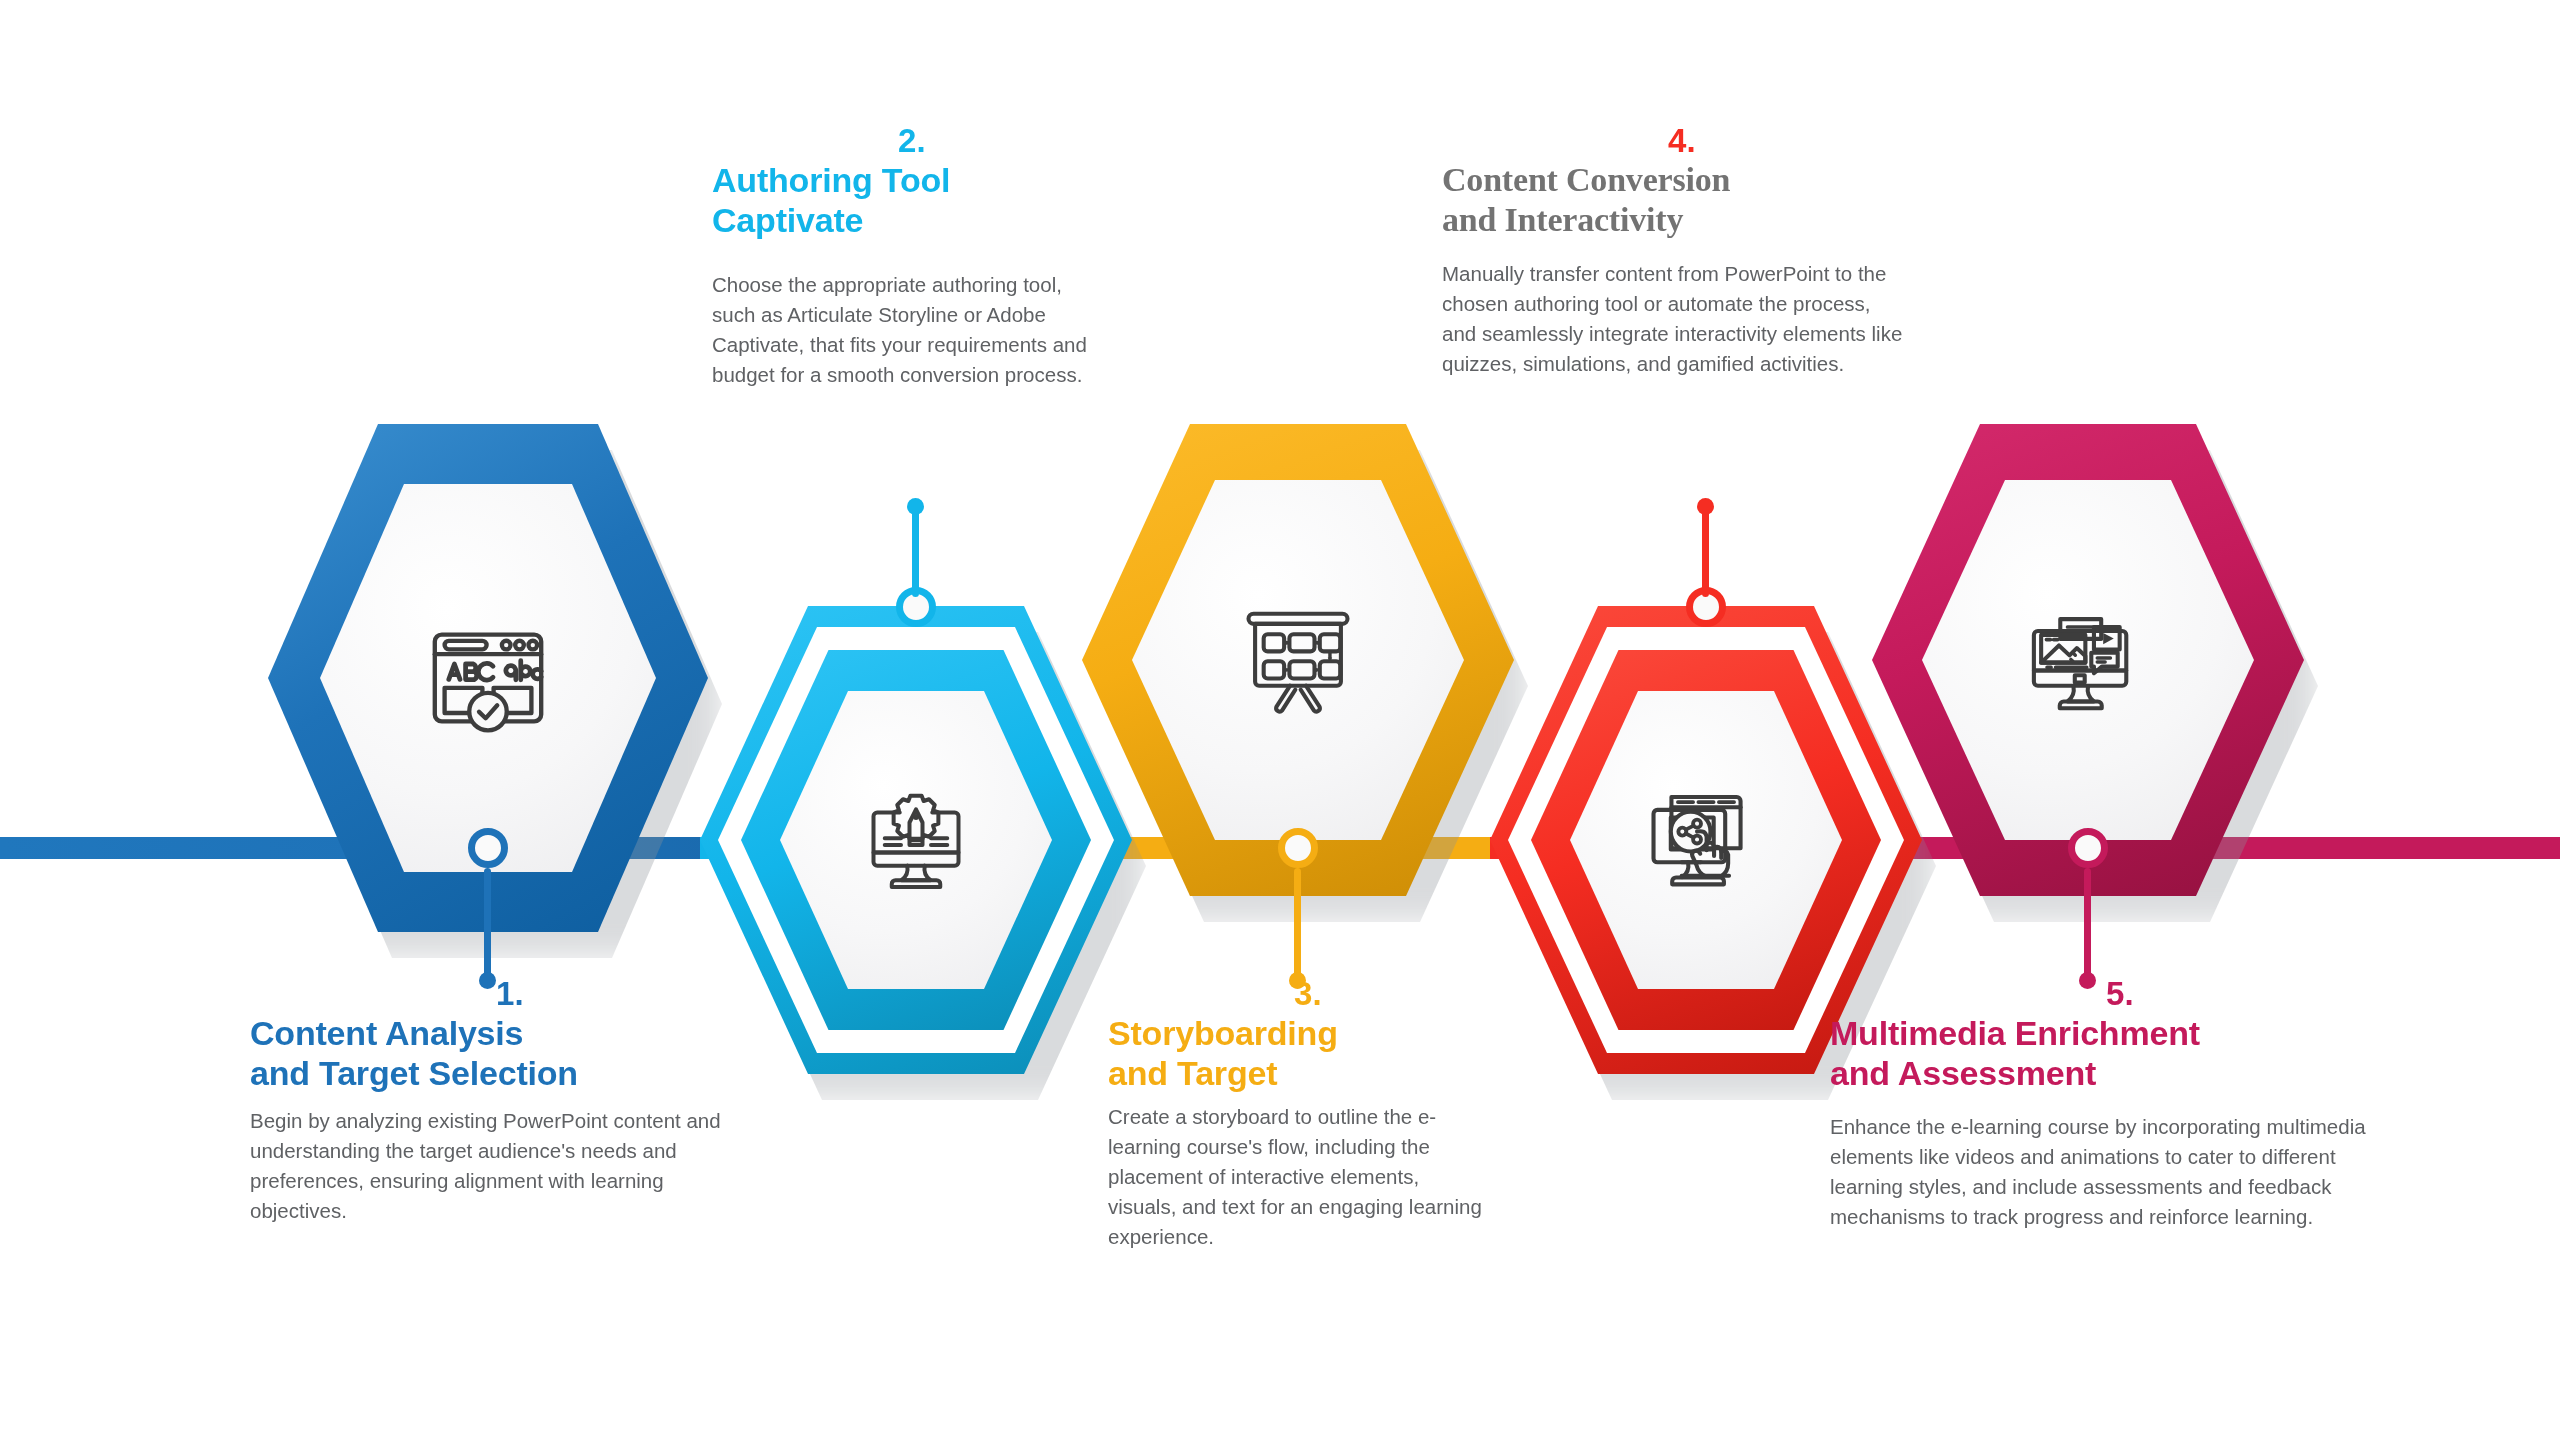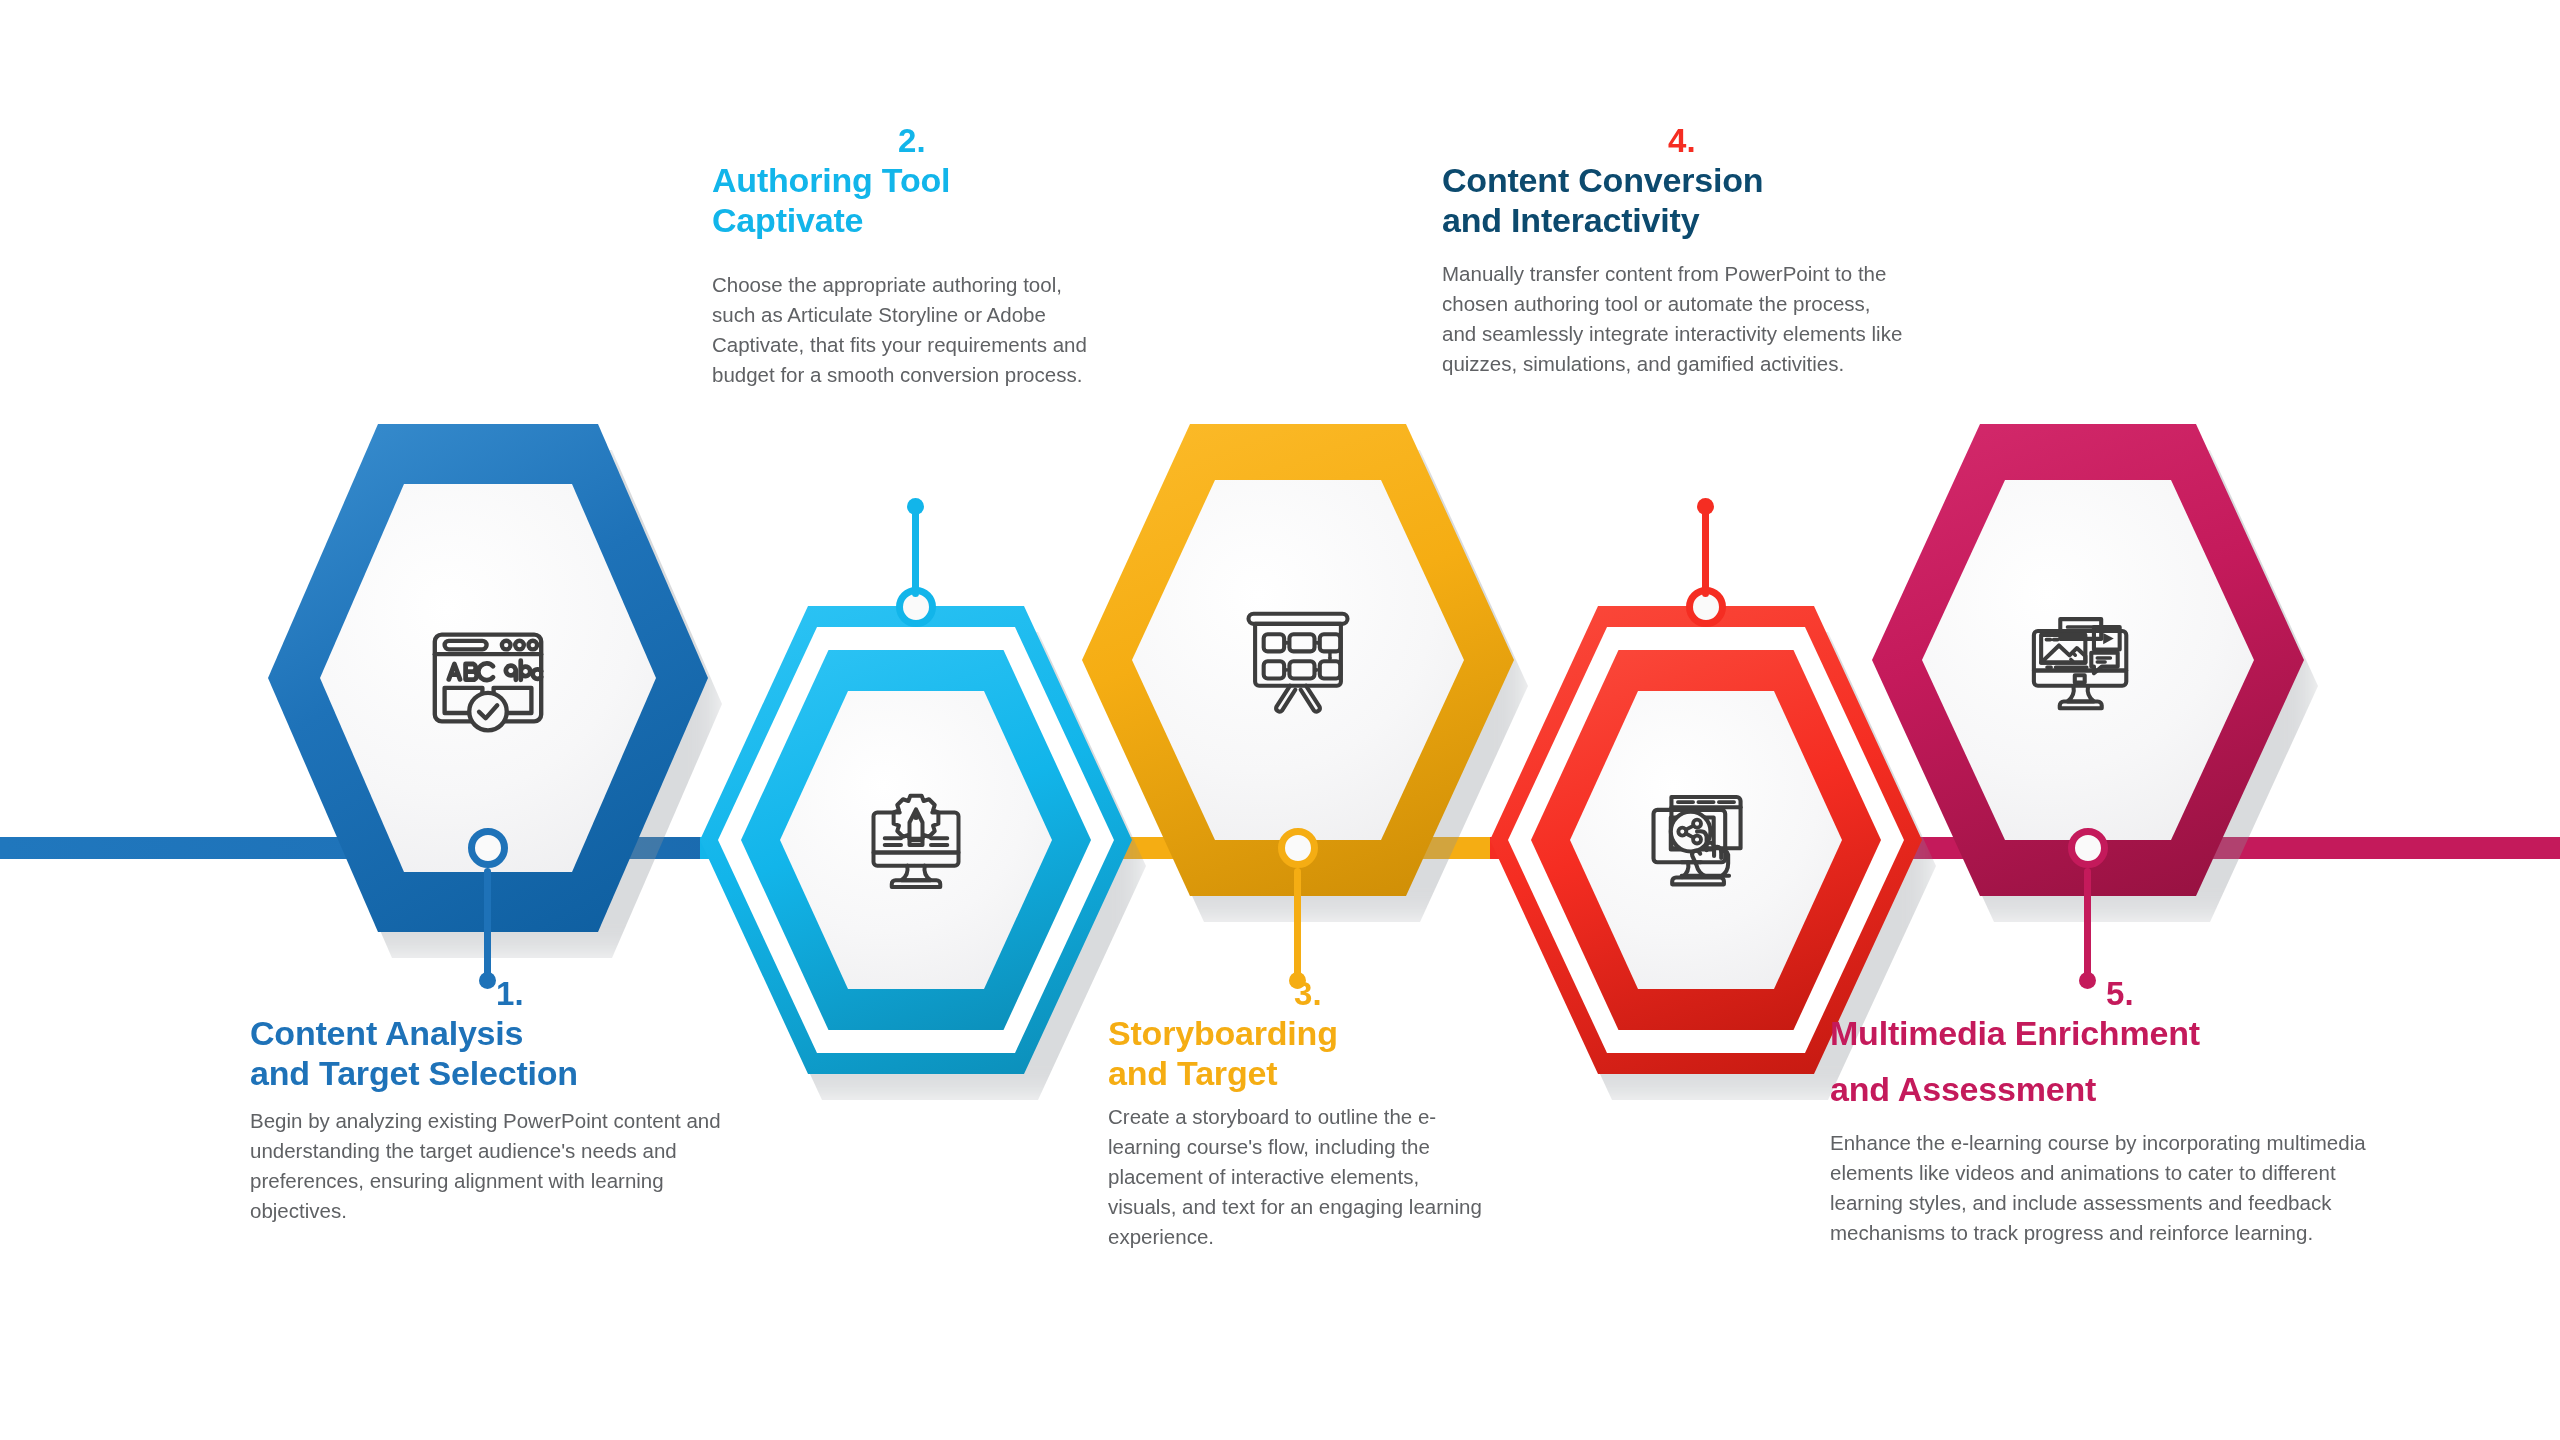--- a/index.html
+++ b/index.html
@@ -239,21 +239,21 @@
         <path d="M26.6 80.8 H61 a3 3 0 0 1 3 3 v2.4 H23.6 v-2.4 a3 3 0 0 1 3 -3 Z"></path>
       </svg>
     </div>
     <div class="node" style="left:196px; top:-19px; border:7px solid #f52d22;"></div>
     <div class="stem" style="left:212px; top:-101px; height:92px; background:#f52d22;"></div>
     <div class="dot" style="left:207px; top:-108px; background:#f52d22;"></div>
   </div>
 
   <div class="block t-left" style="left:1442px; top:124px; width:480px;">
     <div class="num" style="color:#f52d22;">4.</div>
-    <div class="title" style="color:#0c4a6e; margin-top:4px;">
+    <div class="title" style="color:#737373; margin-top:4px;font-family:Liberation Serif, serif;">
       <div>Content Conversion</div>
       <div style="margin-top:6px;">and Interactivity</div>
     </div>
     <div class="body" style="width:462px; margin-top:22px;">Manually transfer content from PowerPoint to the chosen authoring tool or automate the process, and seamlessly integrate interactivity elements like quizzes, simulations, and gamified activities.</div>
   </div>
 
   <div class="hexgroup" style="left:1872px; top:424px; width:432px; height:472px;">
     <div class="hex shadowlayer" style="left:14px; top:26px;"></div>
     <div class="hex" style="background:linear-gradient(160deg,#d42a6c 0%,#c41a5b 42%,#93113f 100%);"></div>
     <div class="hex inner" style="left:50px; top:56px; width:332px; height:360px;"></div>
@@ -279,18 +279,18 @@
     </div>
     <div class="node" style="left:196px; top:404px; border:7px solid #c41a5b;"></div>
     <div class="stem" style="left:212px; top:444px; height:112px; background:#c41a5b;"></div>
     <div class="dot" style="left:207px; top:548px; background:#c41a5b;"></div>
   </div>
 
   <div class="block t-left" style="left:1830px; top:977px; width:580px;">
     <div class="num" style="color:#c41a5b;">5.</div>
     <div class="title" style="color:#c41a5b; margin-top:4px;">
       <div>Multimedia Enrichment</div>
-      <div style="margin-top:22px;">and Assessment</div>
+      <div style="margin-top:6px;">and Assessment</div>
     </div>
     <div class="body" style="width:572px; margin-top:22px;">Enhance the e-learning course by incorporating multimedia elements like videos and animations to cater to different learning styles, and include assessments and feedback mechanisms to track progress and reinforce learning.</div>
   </div>
 
 </div>
 
 </body></html>

